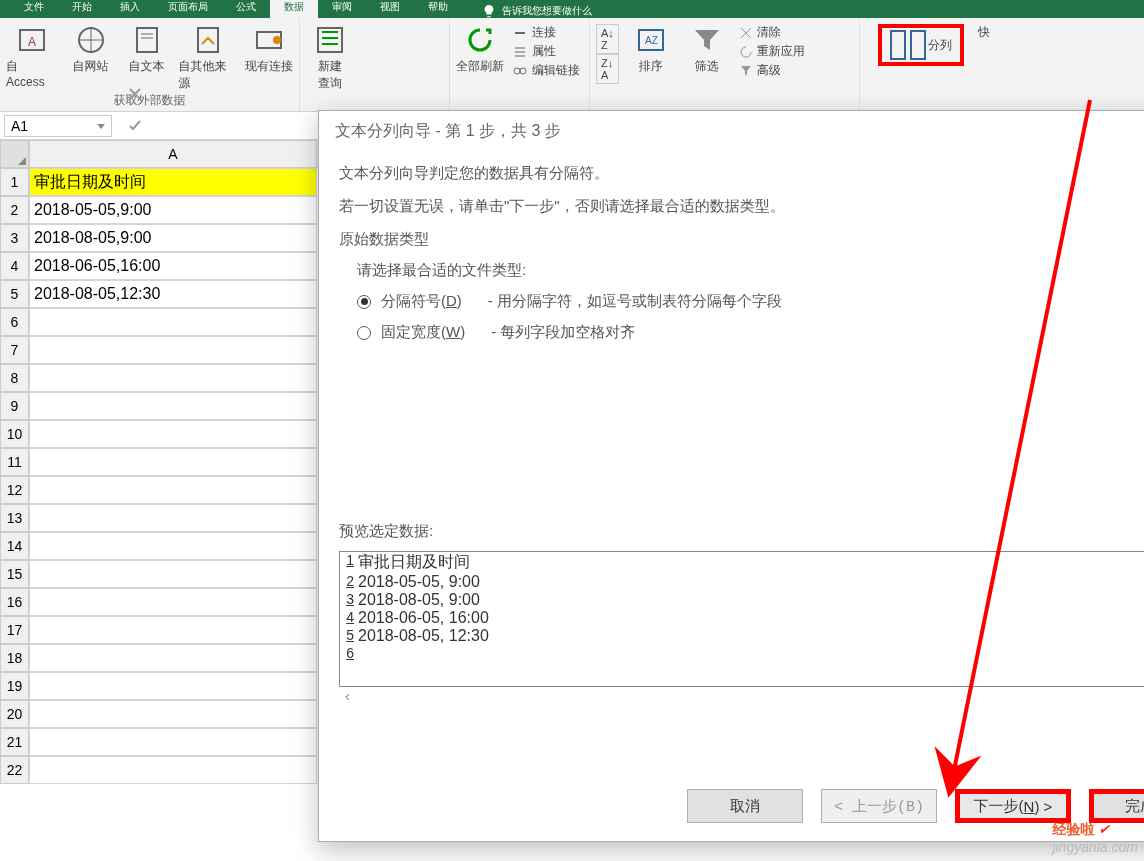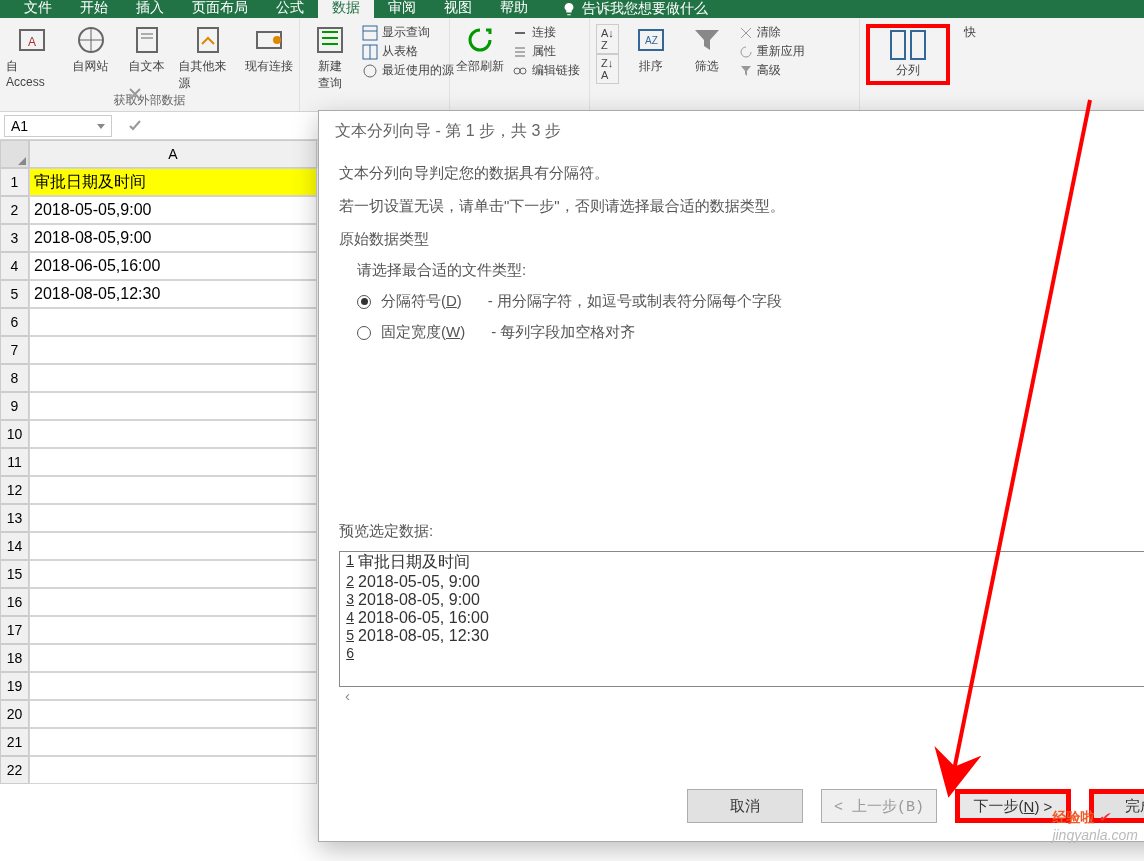--- a/index.html
+++ b/index.html
@@ -1,35 +1,35 @@
 <!DOCTYPE html>
 <html><head>
 <meta charset="utf-8">
 <style>
   * { box-sizing: border-box; font-family: "Microsoft YaHei", Arial, sans-serif; }
   body { margin:0; width:1144px; height:861px; overflow:hidden; background:#fff; position:relative; }
 
   
-  .ribbon-tabs { display:flex; height:18px; background:#217346; color:#fff; font-size:14px; align-items:flex-end; padding-left:10px; }
+  .ribbon-tabs { display:flex; height:18px; background:#217346; color:#fff; font-size:10px; align-items:flex-end; padding-left:10px; }
   .ribbon-tabs .tab { padding:0 14px 2px; height:18px; line-height:14px; }
   .ribbon-tabs .tab.active { background:#f3f3f3; color:#217346; }
   .ribbon-tabs .search { margin-left:20px; display:flex; align-items:center; gap:6px; }
 
   
   .ribbon { height:94px; background:#f3f3f3; border-bottom:1px solid #d4d4d4; display:flex; }
   .rgroup { border-right:1px solid #e1e1e1; padding:2px 6px; font-size:12px; color:#444; display:flex; flex-direction:column; justify-content:space-between; }
   .icons-row { display:flex; gap:8px; align-items:flex-start; padding-top:4px; }
   .ritem { display:flex; flex-direction:column; align-items:center; gap:2px; font-size:12px; color:#444; min-width:48px; }
   .ritem svg { width:32px; height:32px; }
   .small-stack { display:flex; flex-direction:column; gap:2px; font-size:12px; color:#444; }
   .small-stack .srow { display:flex; align-items:center; gap:4px; white-space:nowrap; }
   .grouplabel { text-align:center; font-size:12px; color:#666; padding-bottom:2px; }
 
   
-  .fenlie-box { border:4px solid #ff0000; padding:2px 20px; display:flex; flex-direction:column; align-items:center; gap:2px; }
+  .fenlie-box { border:4px solid #ff0000; padding:2px 8px; display:flex; flex-direction:row; align-items:center; gap:2px;margin-left:12px; }
 
   
   .fxrow { display:flex; align-items:center; height:28px; border-bottom:1px solid #d4d4d4; font-size:14px; }
   .namebox { width:108px; border:1px solid #ccc; margin:2px 4px; height:22px; display:flex; align-items:center; padding:0 6px; position:relative; background:#fff;}
   .namebox::after { content:""; position:absolute; right:6px; top:8px; border-left:4px solid transparent; border-right:4px solid transparent; border-top:5px solid #888;}
   .fxicons { display:flex; gap:14px; padding:0 12px; align-items:center; color:#888;flex-direction:column;}
   .fxicons span svg { width:14px; height:14px; }
 
   
   .grid { position:relative; }
@@ -66,21 +66,21 @@
   .dlg-buttons { position:absolute; bottom:18px; right:0; left:0; display:flex; justify-content:flex-end; gap:18px; padding-right:24px;}
   .btn { min-width:116px; height:34px; border:1px solid #adadad; background:#e1e1e1; font-size:15px; color:#333; display:flex; align-items:center; justify-content:center; cursor:pointer;}
   .btn.disabled { color:#999; background:#efefef;font-family:Liberation Mono, monospace;}
   .btn.red { border:5px solid #ff0000; background:#e8e8e8;}
   .btn.partial { border-left:5px solid #ff0000; border-top:5px solid #ff0000; border-bottom:5px solid #ff0000; border-right:none;}
 
   
   .arrow-svg { position:absolute; top:0; left:0; pointer-events:none; }
 
   
-  .watermark { position:absolute; right:6px; bottom:18px; font-size:14px; color:#bbb; font-style:italic;}
+  .watermark { position:absolute; right:6px; bottom:6px; font-size:14px; color:#bbb; font-style:italic;}
   .watermark b { color:#f05a28; font-style:normal;}
 </style>
 </head>
 <body>
 
 <div class="ribbon-tabs">
   <div class="tab">文件</div>
   <div class="tab">开始</div>
   <div class="tab">插入</div>
   <div class="tab">页面布局</div>
@@ -142,42 +142,20 @@
   <div class="rgroup" style="width:150px;">
     <div class="icons-row">
       <div class="ritem">
           <svg viewBox="0 0 32 32">
             <rect x="4" y="4" width="24" height="24" fill="none" stroke="#666" stroke-width="2"></rect>
             <path d="M8 8h16M8 14h16M8 20h16" stroke="#090" stroke-width="2"></path>
           </svg>
           <span style="white-space:pre">新建
 查询</span>
         </div>
-      <div class="small-stack">
-        <div class="srow">
-            <svg width="16" height="16" viewBox="0 0 16 16">
-              <rect x="1" y="1" width="14" height="14" fill="none" stroke="#369"></rect>
-              <line x1="1" y1="6" x2="15" y2="6" stroke="#369"></line>
-            </svg>
-            <span>显示查询</span>
-          </div>
-        <div class="srow">
-            <svg width="16" height="16" viewBox="0 0 16 16">
-              <rect x="1" y="1" width="14" height="14" fill="none" stroke="#369"></rect>
-              <line x1="8" y1="1" x2="8" y2="15" stroke="#369"></line>
-            </svg>
-            <span>从表格</span>
-          </div>
-        <div class="srow">
-            <svg width="16" height="16" viewBox="0 0 16 16">
-              <circle cx="8" cy="8" r="6" fill="none" stroke="#666"></circle>
-            </svg>
-            <span>最近使用的源</span>
-          </div>
-      </div>
     </div>
     <div class="grouplabel">&nbsp;</div>
   </div>
   <div class="rgroup" style="width:140px;">
     <div class="icons-row">
       <div class="ritem">
           <svg viewBox="0 0 32 32">
             <path d="M16 6a10 10 0 1 0 10 10" fill="none" stroke="#090" stroke-width="3"></path>
             <path d="M22 6l4 0 0 4" fill="none" stroke="#090" stroke-width="3"></path>
           </svg>

